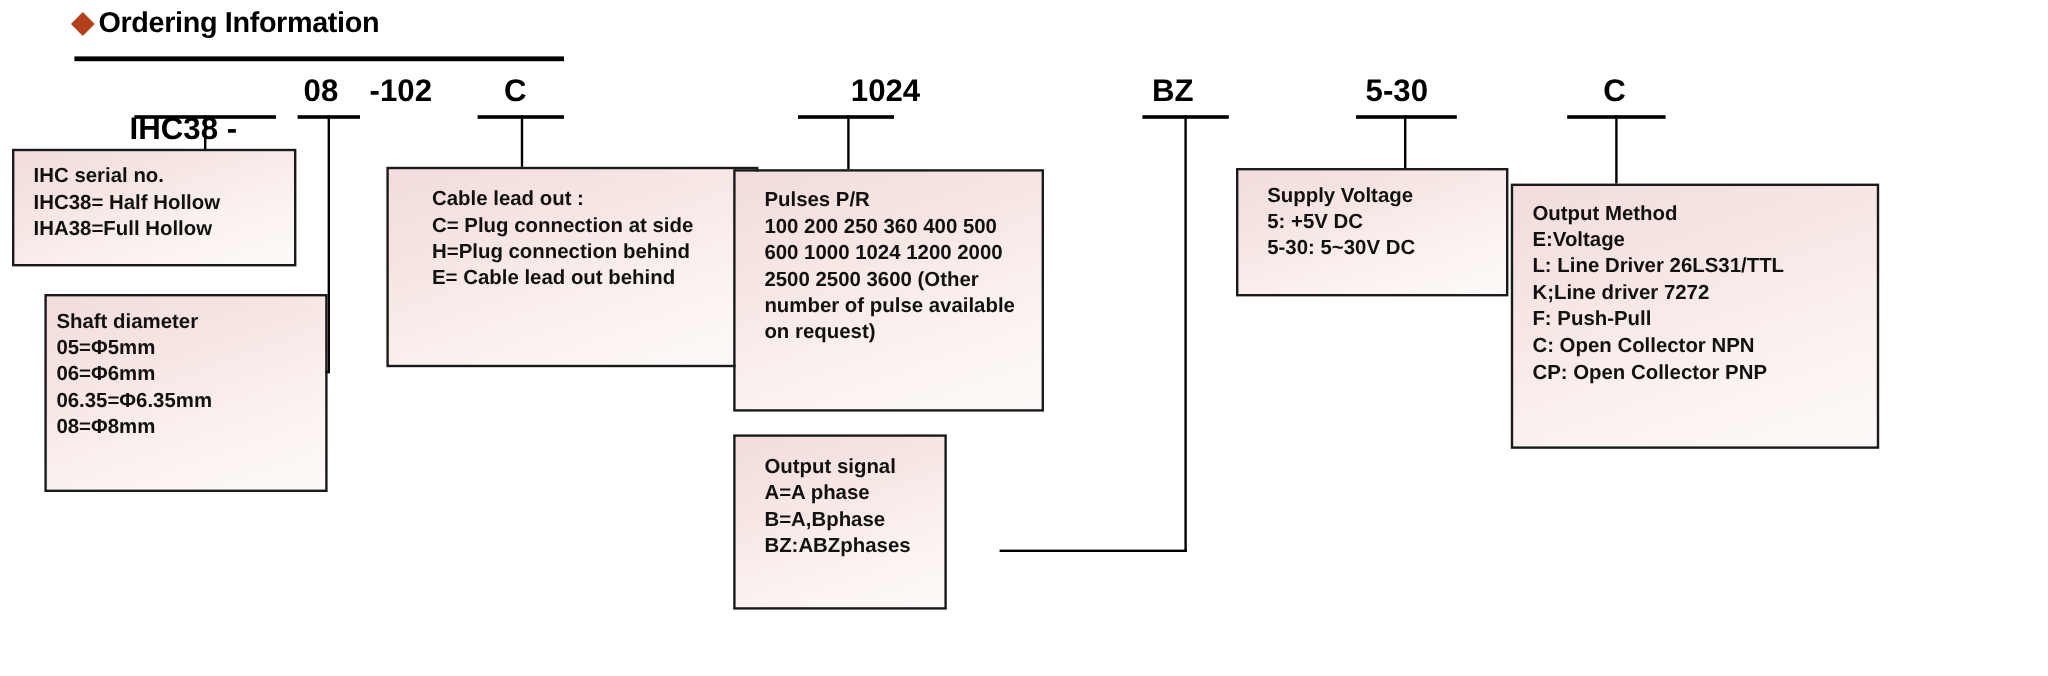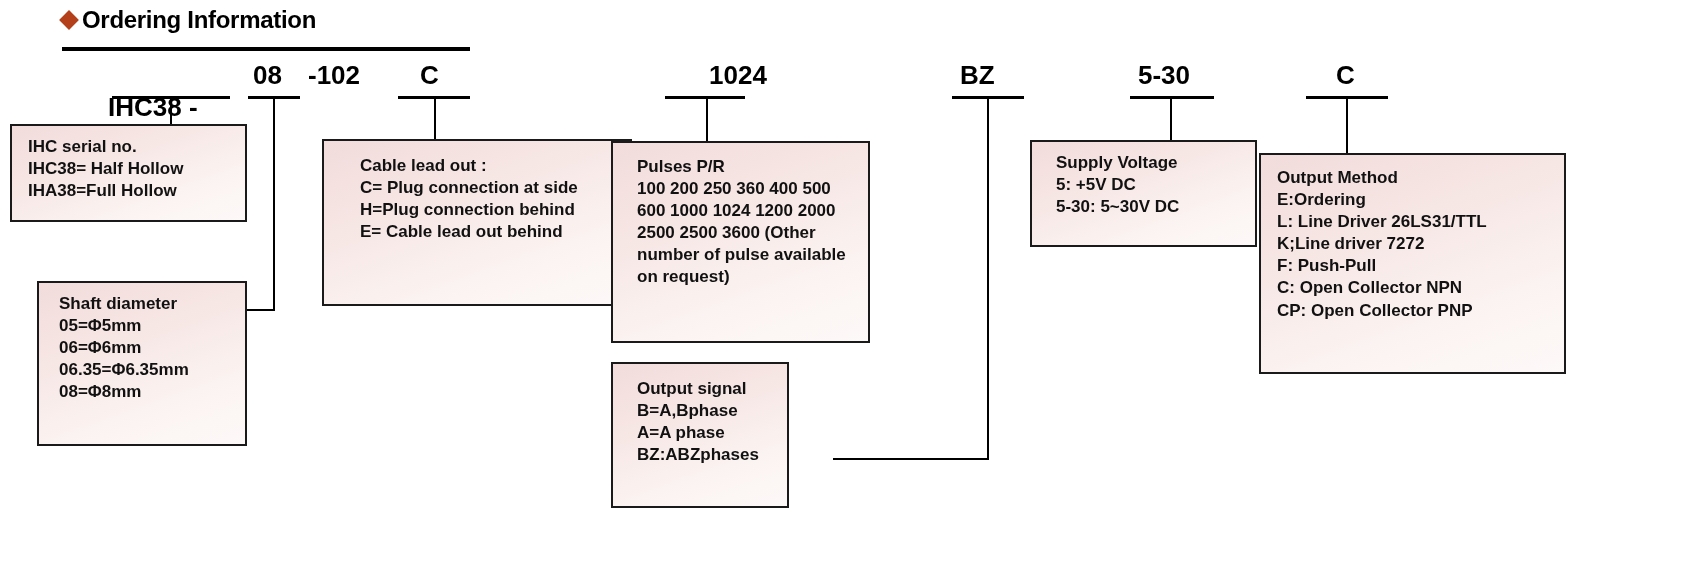--- a/index.html
+++ b/index.html
@@ -131,21 +131,21 @@
   <div class="vline thin" style="left:1170px; top:96px; height:44px;"></div>
 
   <div class="vline thin" style="left:1346px; top:96px; height:57px;"></div>
 
   <div class="box" style="left:10px; top:124px; width:237px; height:98px;">
     <div class="line">IHC serial no.</div>
     <div class="line">IHC38= Half Hollow</div>
     <div class="line">IHA38=Full Hollow</div>
   </div>
 
-  <div class="box" style="left:37px; top:245px; width:210px; height:165px; padding-left:20px;margin-top:36px;">
+  <div class="box" style="left:37px; top:245px; width:236px; height:165px; padding-left:8px;">
     <div class="line">Shaft diameter</div>
     <div class="line">05=Φ5mm</div>
     <div class="line">06=Φ6mm</div>
     <div class="line">06.35=Φ6.35mm</div>
     <div class="line">08=Φ8mm</div>
   </div>
 
   <div class="box" style="left:289px; top:139px; width:310px; height:167px; padding-left:36px; padding-top:14px;margin-left:33px;">
     <div class="line">Cable lead out :</div>
     <div class="line">C= Plug connection at side</div>
@@ -157,34 +157,34 @@
     <div class="line">Pulses P/R</div>
     <div class="line">100 200 250 360 400 500</div>
     <div class="line">600 1000 1024 1200 2000</div>
     <div class="line">2500 2500 3600 (Other</div>
     <div class="line">number of pulse available</div>
     <div class="line">on request)</div>
   </div>
 
   <div class="box" style="left:611px; top:362px; width:178px; height:146px; padding-left:24px; padding-top:14px;">
     <div class="line">Output signal</div>
+    <div class="line">A=A phase</div>
     <div class="line">B=A,Bphase</div>
-    <div class="line">A=A phase</div>
     <div class="line">BZ:ABZphases</div>
   </div>
 
   <div class="box" style="left:1030px; top:140px; width:227px; height:107px; padding-left:24px; ">
     <div class="line">Supply Voltage</div>
     <div class="line">5: +5V DC</div>
     <div class="line">5-30: 5~30V DC</div>
   </div>
 
   <div class="box" style="left:1259px; top:153px; width:307px; height:221px; padding-top:12px;">
     <div class="line">Output  Method</div>
-    <div class="line">E:Ordering</div>
+    <div class="line">E:Voltage</div>
     <div class="line">L: Line Driver 26LS31/TTL</div>
     <div class="line">K;Line driver 7272</div>
     <div class="line">F: Push-Pull</div>
     <div class="line">C: Open Collector NPN</div>
     <div class="line">CP: Open Collector PNP</div>
   </div>
 
 </div>
 
 </body></html>

